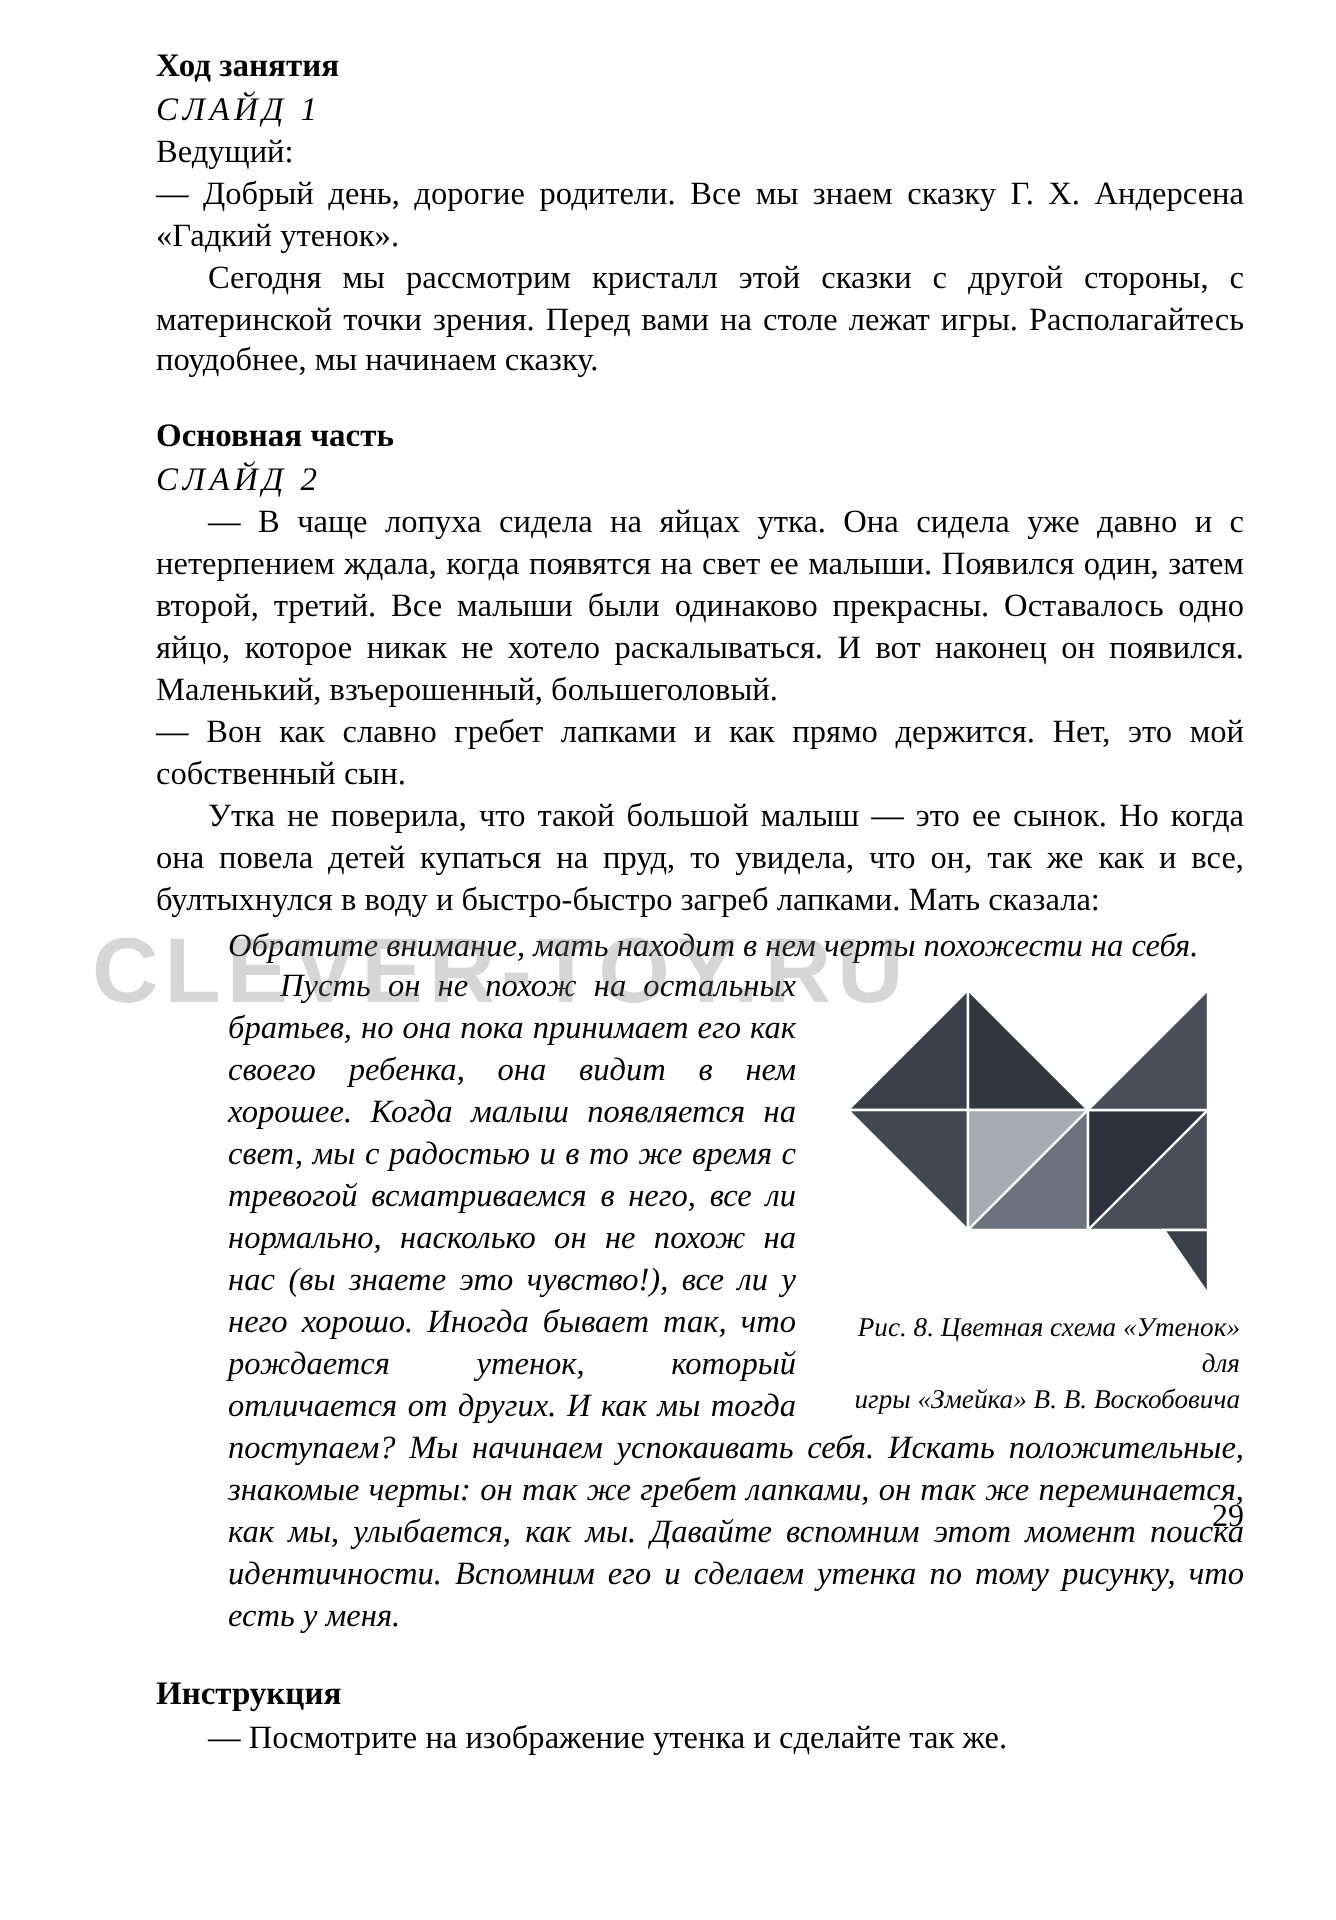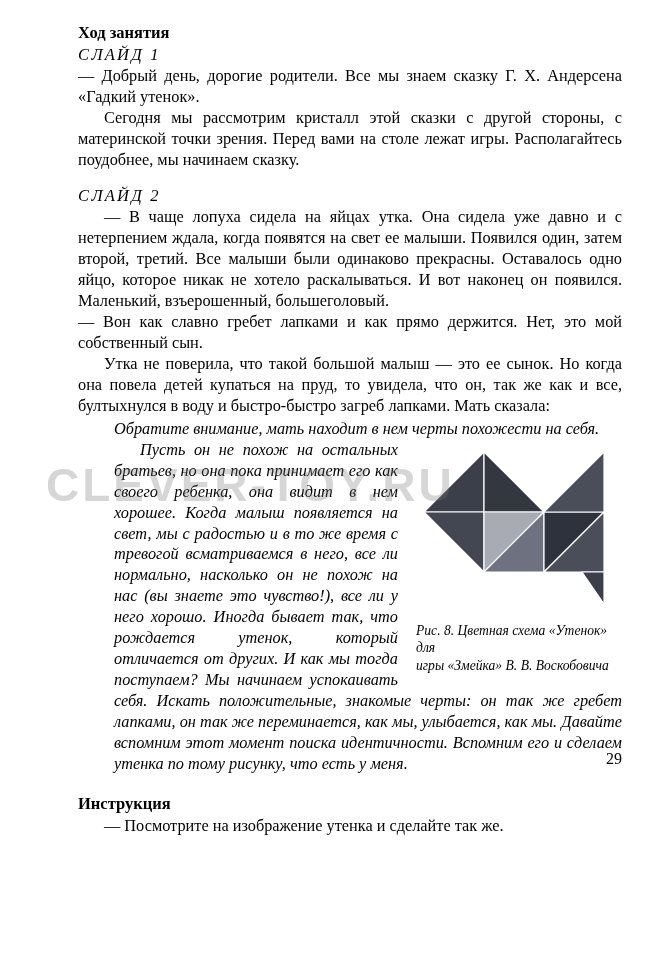--- a/index.html
+++ b/index.html
@@ -71,23 +71,22 @@
   }
   .figure-img {
     width: 205px;
     height: 168px;
     position: relative;
     margin: 0 auto;
   }
   .fig-caption {
     font-size: 13.6px;
     font-style: italic;
-    text-align: left;
+    text-align: right;
     line-height: 1.3;
-    margin-top: 10px;
     padding: 0 2px;
   }
   .page-number {
     position: absolute;
     right: 46px;
     bottom: 24px;
     font-size: 16px;
   }
   
   .watermark {
@@ -112,25 +111,27 @@
   }
 </style>
 </head>
 <body>
 
 <div class="page">
 
   <div>
     <div class="sec-heading">Ход занятия</div>
     <div class="slide-label">СЛАЙД 1</div>
+    <p class="body noindent">Ведущий:</p>
     <p class="body noindent">— Добрый день, дорогие родители. Все мы знаем сказку Г. Х. Андерсена «Гадкий утенок».</p>
     <p class="body">Сегодня мы рассмотрим кристалл этой сказки с другой стороны, с материнской точки зрения. Перед вами на столе лежат игры. Располагайтесь поудобнее, мы начинаем сказку.</p>
   </div>
 
   <div style="margin-top:16px;">
+    <div class="sec-heading">Основная часть</div>
     <div class="slide-label">СЛАЙД 2</div>
     <p class="body">— В чаще лопуха сидела на яйцах утка. Она сидела уже давно и с нетерпением ждала, когда появятся на свет ее малыши. Появился один, затем второй, третий. Все малыши были одинаково прекрасны. Оставалось одно яйцо, которое никак не хотело раскалываться. И вот наконец он появился. Маленький, взъерошенный, большеголовый.</p>
     <p class="body noindent">— Вон как славно гребет лапками и как прямо держится. Нет, это мой собственный сын.</p>
     <p class="body">Утка не поверила, что такой большой малыш — это ее сынок. Но когда она повела детей купаться на пруд, то увидела, что он, так же как и все, бултыхнулся в воду и быстро-быстро загреб лапками. Мать сказала:</p>
   </div>
 
   <div class="flow-wrap" style="margin-top:2px;">
 
     <p class="body italic noindent">Обратите внимание, мать находит в нем черты похожести на себя.</p>
 

